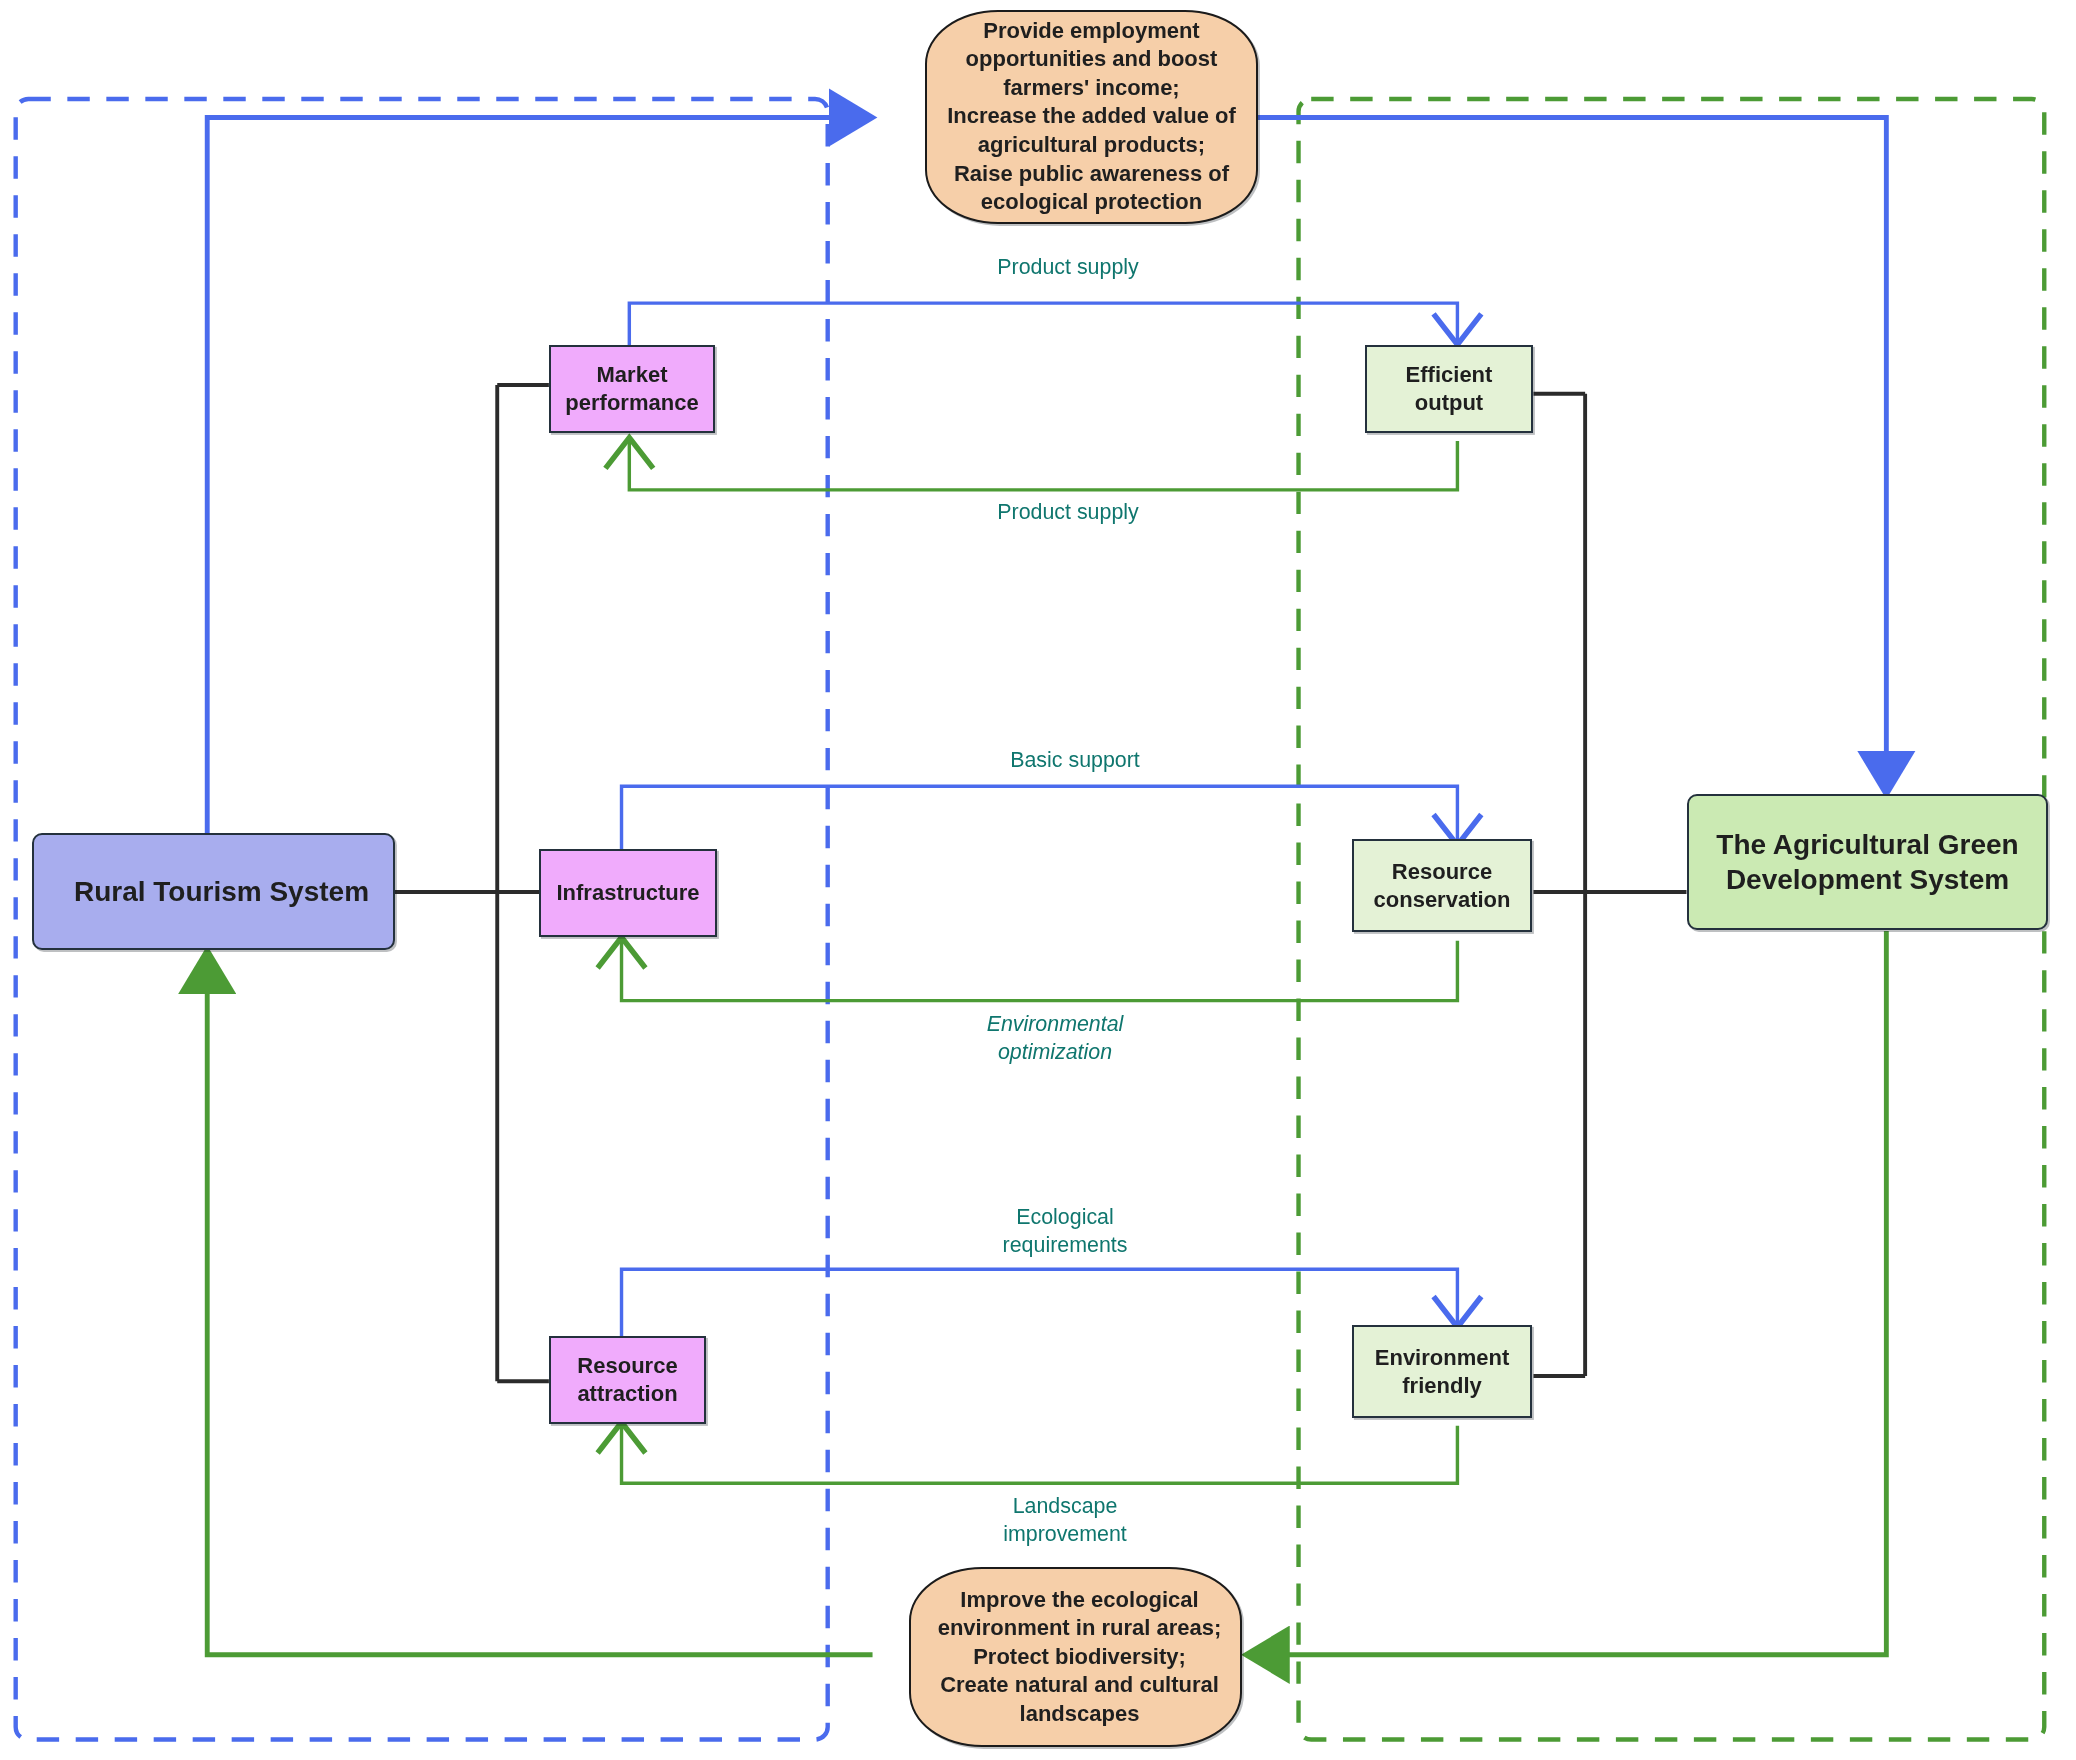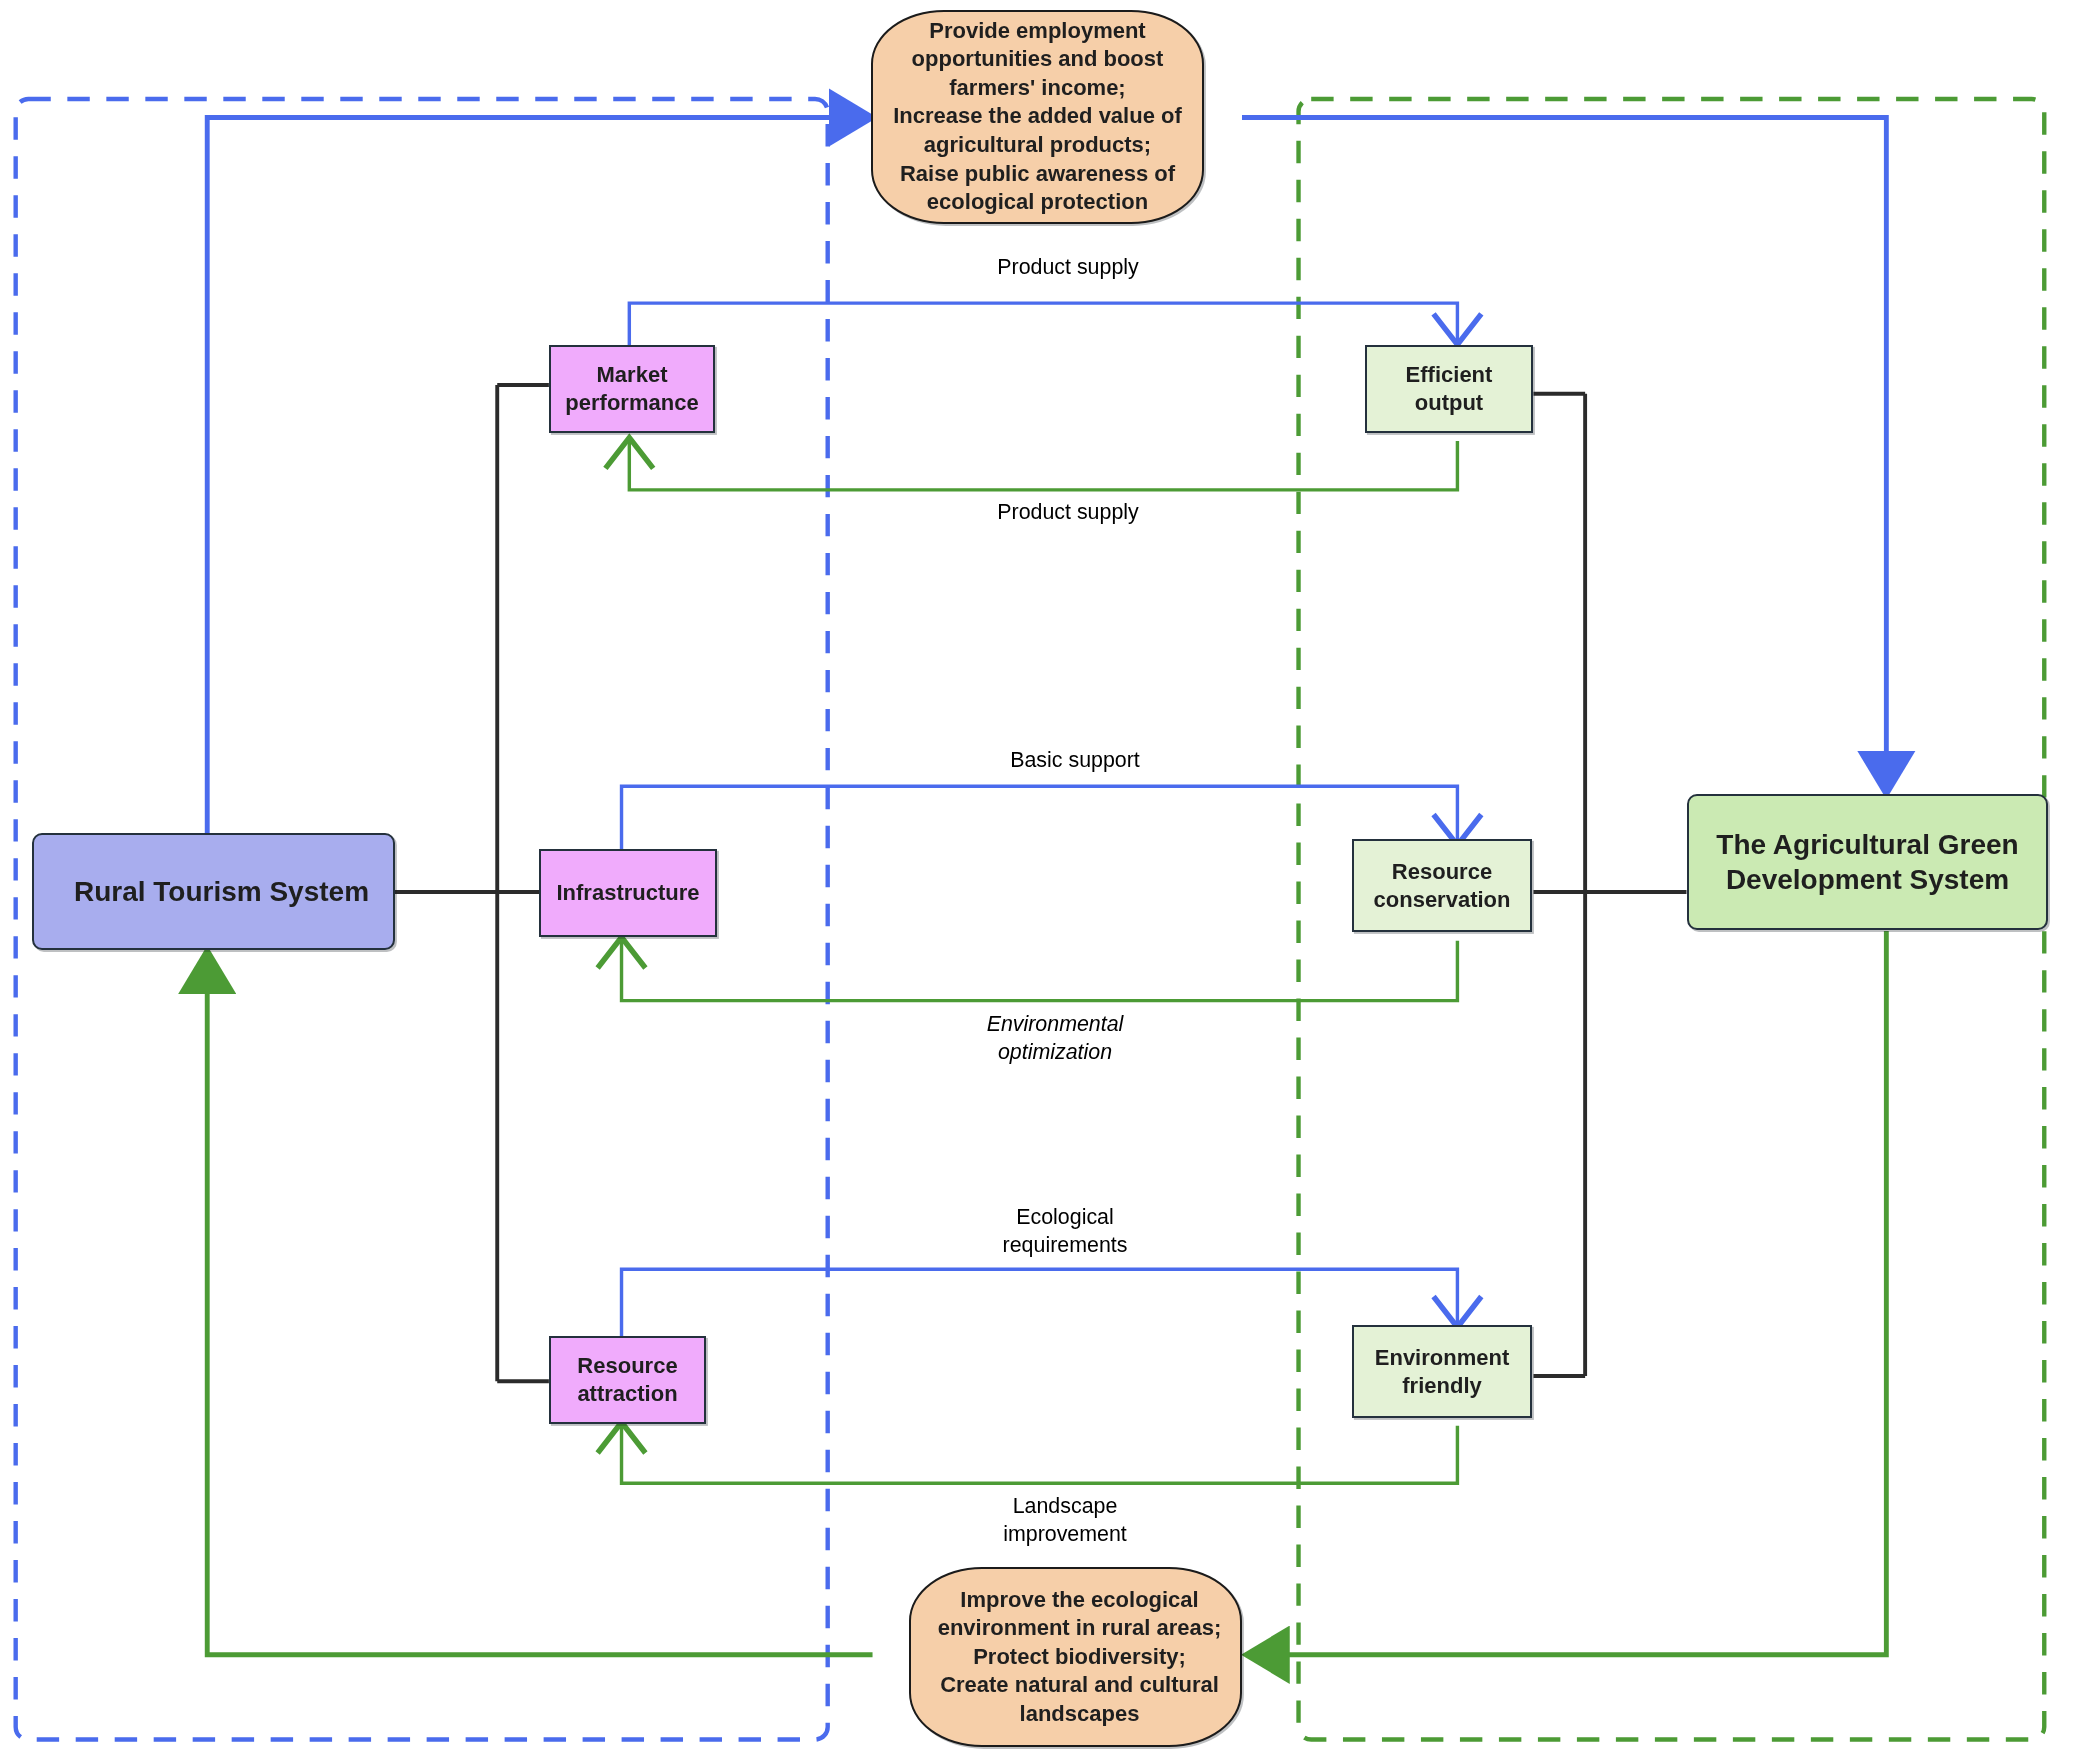--- a/index.html
+++ b/index.html
@@ -17,21 +17,21 @@
   .sys-right{background:#cbeab3;}
 
   .sub-node{font-weight:bold;font-size:22px;border-width:2.4px;}
   .sub-left{background:#f0abfc;}
   .sub-right{background:#e4f2d6;}
 
   .goal-node{background:#f6cfa9;border:2.9px solid #1b1b1b;border-radius:73px/54px;
              font-weight:bold;font-size:22px;}
   .goal-node span{line-height:1.30;}
 
-  .edge-label{position:absolute;font-size:21.4px;color:#000000;text-align:center;line-height:1.32;
+  .edge-label{position:absolute;font-size:21.4px;color:#0f766e;text-align:center;line-height:1.32;
               white-space:pre-line;}
 </style>
 </head>
 <body>
 
 <div id="stage">
 
   <svg class="layer" viewBox="0 0 4261 3613">
     <defs>
       <marker id="bluehead" markerWidth="20" markerHeight="20" refX="10" refY="10" orient="auto" markerUnits="strokeWidth">
@@ -80,21 +80,21 @@
   </svg>
 
   <div class="node big-node sys-left" style="left:32px;top:833px;width:363px;height:117px;padding-left:16px;">
     <span>Rural Tourism System</span>
   </div>
 
   <div class="node big-node sys-right" style="left:1687px;top:794px;width:361px;height:136px;">
     <span style="white-space:pre-line;">The Agricultural Green Development System</span>
   </div>
 
-  <div class="node goal-node" style="left:871px;top:9.7px;width:333px;height:214px;">
+  <div class="node goal-node" style="left:925px;top:9.7px;width:333px;height:214px;">
     <span style="white-space:pre-line;">Provide employment opportunities and boost farmers' income;
 Increase the added value of agricultural products;
 Raise public awareness of ecological protection</span>
   </div>
 
   <div class="node goal-node" style="left:909px;top:1567px;width:333px;height:180px;">
     <span style="white-space:pre-line;padding-left:8px;">Improve the ecological environment in rural areas;
 Protect biodiversity;
 Create natural and cultural landscapes</span>
   </div>

